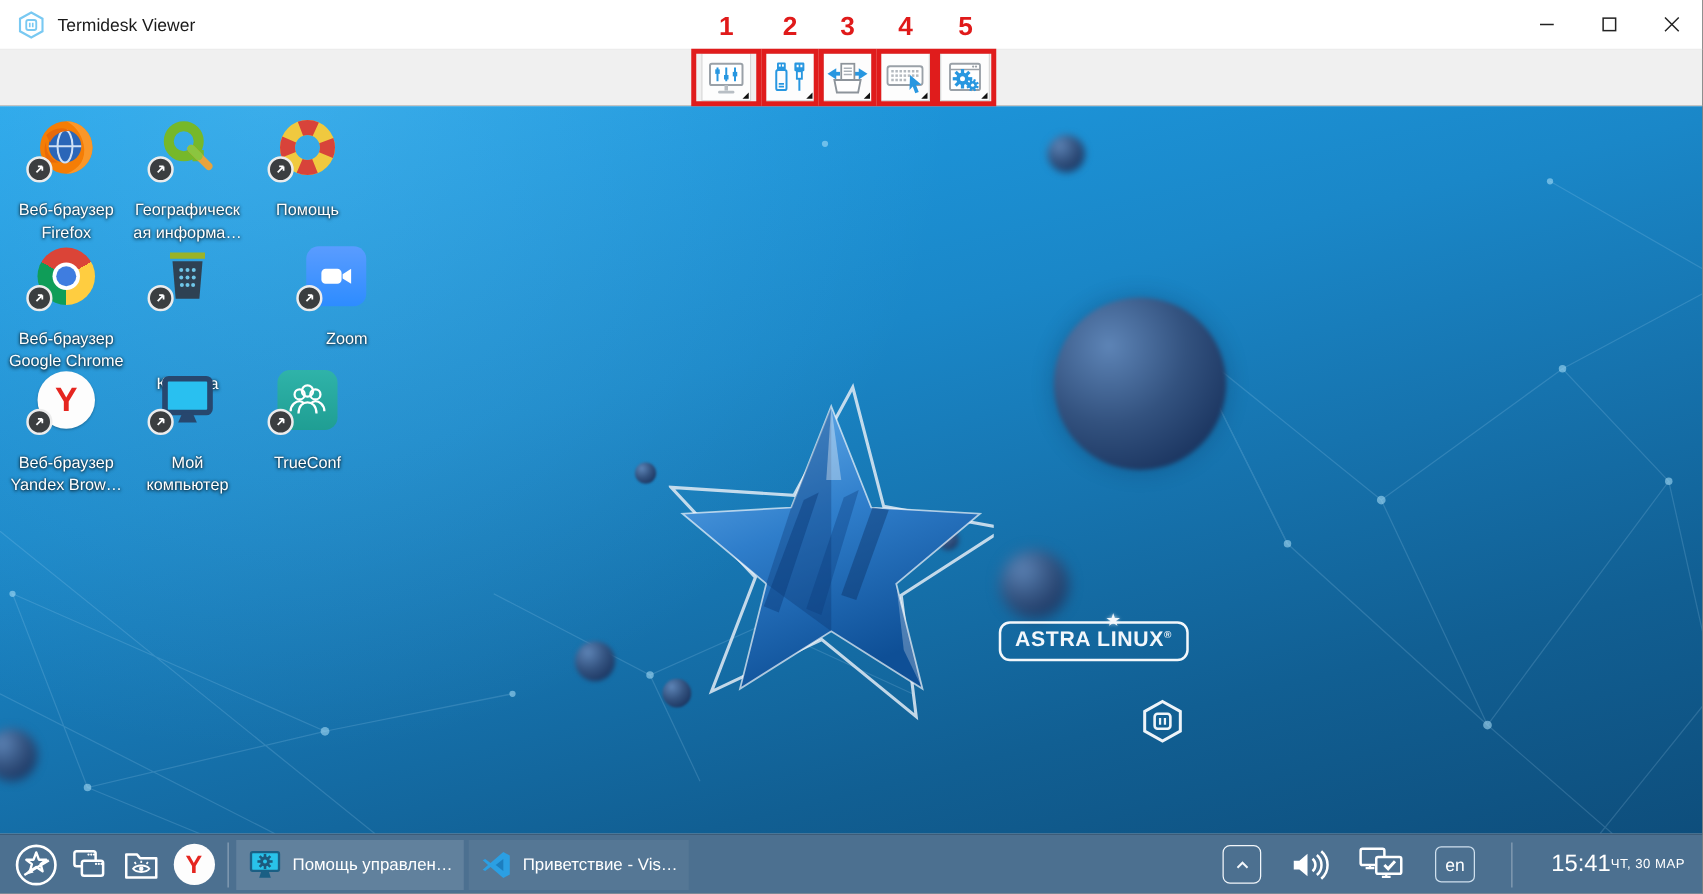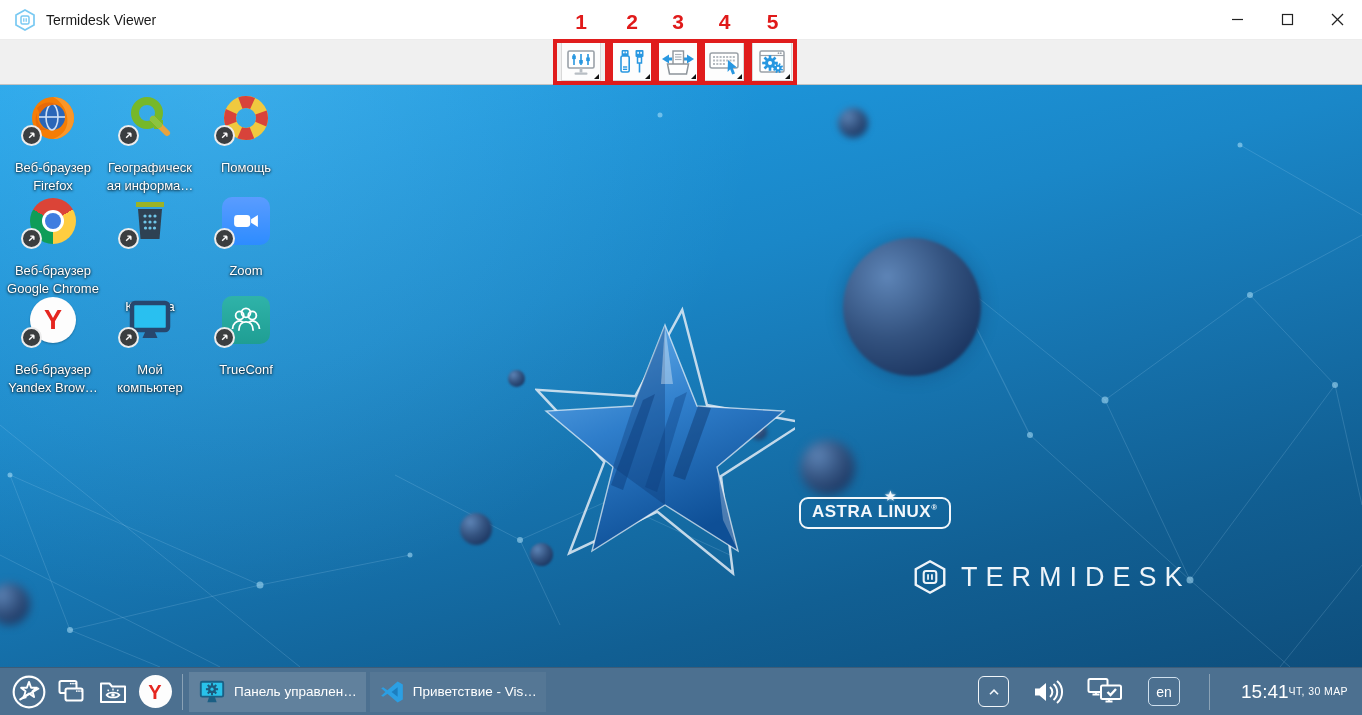--- a/index.html
+++ b/index.html
@@ -292,21 +292,20 @@
       <span>ASTRA LINUX</span><sup>®</sup>
     </div>
 
     <div class="termidesk">
       <svg width="36" height="38" viewBox="0 0 24 24">
         <path d="M12 1.5 L21.5 6.8 L21.5 17.2 L12 22.5 L2.5 17.2 L2.5 6.8 Z" fill="none" stroke="#eef4f9" stroke-width="1.6"></path>
         <rect x="7.8" y="8" width="8.4" height="8" rx="1.6" fill="none" stroke="#eef4f9" stroke-width="1.4"></rect>
         <line x1="10.7" y1="10.2" x2="10.7" y2="13.8" stroke="#eef4f9" stroke-width="1.2"></line>
         <line x1="13.3" y1="10.2" x2="13.3" y2="13.8" stroke="#eef4f9" stroke-width="1.2"></line>
       </svg>
-      <span class="word">TERMIDESK</span>
     </div>
 
     <div class="dicon" style="left:5px;top:8px;">
       <div class="art">
         <svg width="48" height="48" viewBox="0 0 48 48">
           <circle cx="24" cy="24" r="21" fill="#f57d05"></circle>
           <path d="M24 3 A21 21 0 0 1 45 24 A21 21 0 0 1 24 45 C35 41 40 33 38 22 C36 12 30 6 24 3 Z" fill="#fb9a2e" opacity="0.9"></path>
           <circle cx="23" cy="23" r="13" fill="#2a66b8"></circle>
           <ellipse cx="23" cy="23" rx="6" ry="13" fill="none" stroke="#cfe0f5" stroke-width="1.6"></ellipse>
           <line x1="10" y1="23" x2="36" y2="23" stroke="#cfe0f5" stroke-width="1.6"></line>
@@ -404,21 +403,21 @@
               <path d="M4 10 L10 4 M10 4 H5.5 M10 4 V8.5" stroke="#fff" stroke-width="1.8" fill="none"></path>
             </svg>
         </div>
       </div>
       <div class="label">
           <div>Корзина</div>
           <div></div>
         </div>
     </div>
 
-    <div class="dicon" style="left:198px;top:111px;">
+    <div class="dicon" style="left:198px;top:111px;align-items:flex-end;">
       <div class="art">
         <div class="rsq" style="background:linear-gradient(180deg,#5a9cff,#2d8cff);">
           <svg width="34" height="34" viewBox="0 0 40 40">
             <rect x="6" y="13" width="19" height="14" rx="4" fill="#fff"></rect>
             <polygon points="26,18 34,13 34,27 26,22" fill="#fff"></polygon>
           </svg>
         </div>
         <div class="badge">
           <svg width="11" height="11" viewBox="0 0 14 14">
               <path d="M4 10 L10 4 M10 4 H5.5 M10 4 V8.5" stroke="#fff" stroke-width="1.8" fill="none"></path>
@@ -540,21 +539,21 @@
         <g>
           <rect x="13.9" y="5.5" width="2.2" height="13" fill="#1d5a7d" transform="rotate(0 15 12)"></rect>
           <rect x="13.9" y="5.5" width="2.2" height="13" fill="#1d5a7d" transform="rotate(45 15 12)"></rect>
           <rect x="13.9" y="5.5" width="2.2" height="13" fill="#1d5a7d" transform="rotate(90 15 12)"></rect>
           <rect x="13.9" y="5.5" width="2.2" height="13" fill="#1d5a7d" transform="rotate(135 15 12)"></rect>
           <circle cx="15" cy="12" r="4.2" fill="#1d5a7d"></circle>
             <circle cx="15" cy="12" r="1.7" fill="#29c2ea"></circle>
         </g>
         <path d="M12 20 H18 L20 26 H10 Z" fill="#1b5f84"></path>
       </svg>
-      <span>Панель управлен…</span>
+      <span>Помощь управлен…</span>
     </div>
 
     <div class="task idle">
       <svg width="26" height="26" viewBox="0 0 30 29">
         <path d="M21.5 2.5 L9.7 12.6 L4.8 8.9 L2.5 10.1 L7.4 14.5 L2.5 18.9 L4.8 20.1 L9.7 16.4 L21.5 26.5 L27.5 23.2 V5.8 Z" fill="#2b9fe3"></path>
         <path d="M21.5 9 V20 L14.5 14.5 Z" fill="#1976b5" opacity="0.8"></path>
       </svg>
       <span>Приветствие - Vis…</span>
     </div>
 

